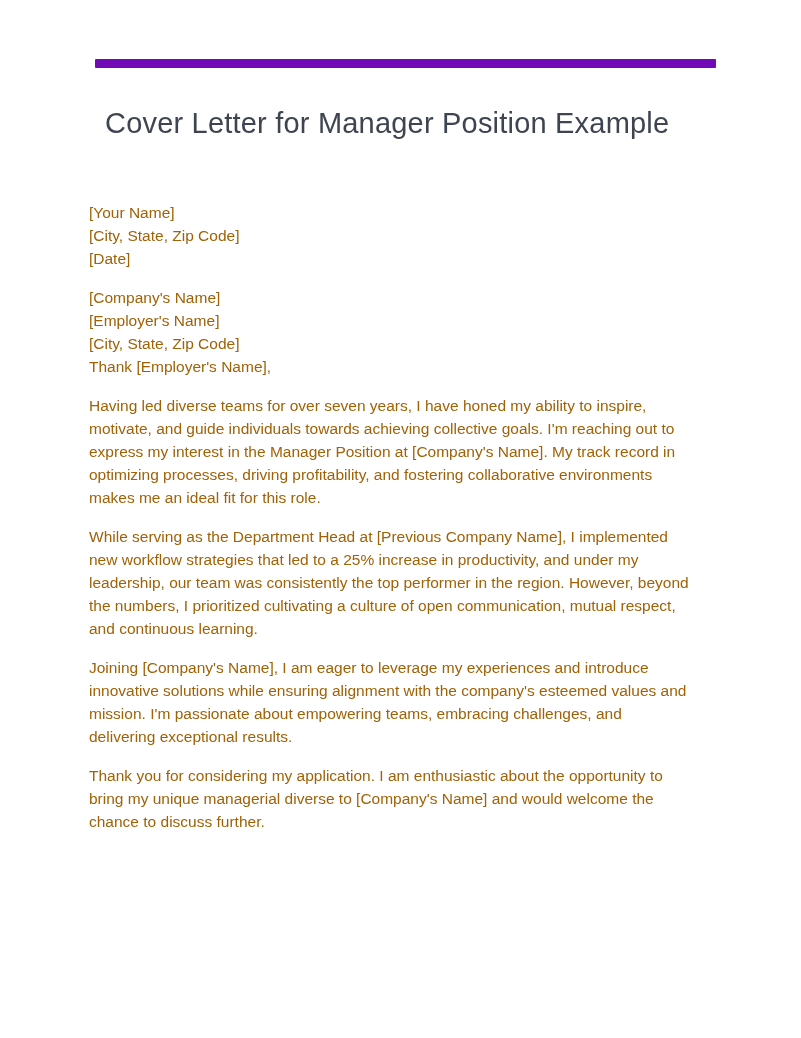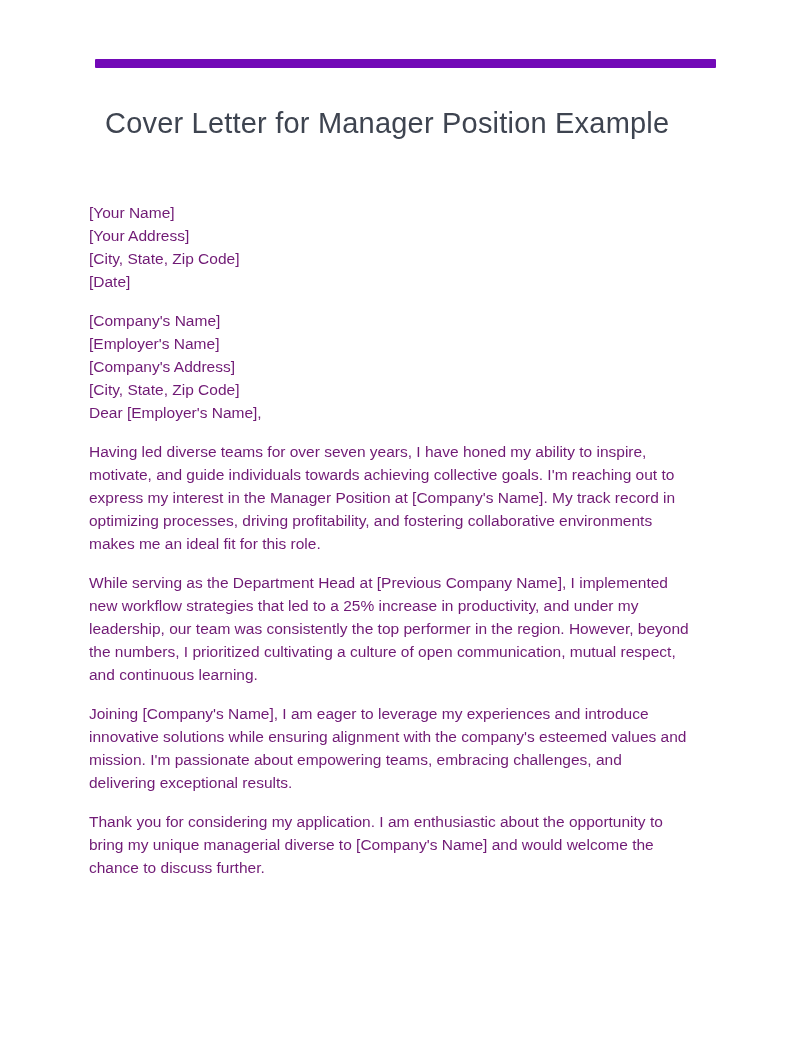--- a/index.html
+++ b/index.html
@@ -25,21 +25,21 @@
     margin: 37px 40px 0 105px;
     font-size: 29px;
     line-height: 36px;
     font-weight: 400;
     color: #3e4450;
     letter-spacing: 0.2px;
   }
   .letter-body {
     margin: 60px 8px 0 89px;
     width: 601px;
-    color: #701a75;
+    color: #a16207;
     font-size: 15.5px;
     line-height: 23px;
   }
   .block {
     margin: 0 0 16px 0;
   }
   .block-line {
     white-space: pre;
   }
   .para {
@@ -52,31 +52,29 @@
 <div class="page">
 
   <div class="top-rule" style="background: rgb(114, 9, 183);"></div>
 
   <h1 class="doc-title">Cover Letter for Manager Position Example</h1>
 
   <div class="letter-body">
 
     <div class="block">
       <div class="block-line">[Your Name]</div>
-      <div class="block-line">[Your Address]</div>
       <div class="block-line">[City, State, Zip Code]</div>
       <div class="block-line">[Date]</div>
     </div>
 
     <div class="block">
       <div class="block-line">[Company's Name]</div>
       <div class="block-line">[Employer's Name]</div>
-      <div class="block-line">[Company's Address]</div>
       <div class="block-line">[City, State, Zip Code]</div>
-      <div class="block-line">Dear [Employer's Name],</div>
+      <div class="block-line">Thank [Employer's Name],</div>
     </div>
 
     <p class="para">Having led diverse teams for over seven years, I have honed my ability to inspire, motivate, and guide individuals towards achieving collective goals. I'm reaching out to express my interest in the Manager Position at [Company's Name]. My track record in optimizing processes, driving profitability, and fostering collaborative environments makes me an ideal fit for this role.</p>
     <p class="para">While serving as the Department Head at [Previous Company Name], I implemented new workflow strategies that led to a 25% increase in productivity, and under my leadership, our team was consistently the top performer in the region. However, beyond the numbers, I prioritized cultivating a culture of open communication, mutual respect, and continuous learning.</p>
     <p class="para">Joining [Company's Name], I am eager to leverage my experiences and introduce innovative solutions while ensuring alignment with the company's esteemed values and mission. I'm passionate about empowering teams, embracing challenges, and delivering exceptional results.</p>
     <p class="para">Thank you for considering my application. I am enthusiastic about the opportunity to bring my unique managerial diverse to [Company's Name] and would welcome the chance to discuss further.</p>
 
   </div>
 </div>
 

